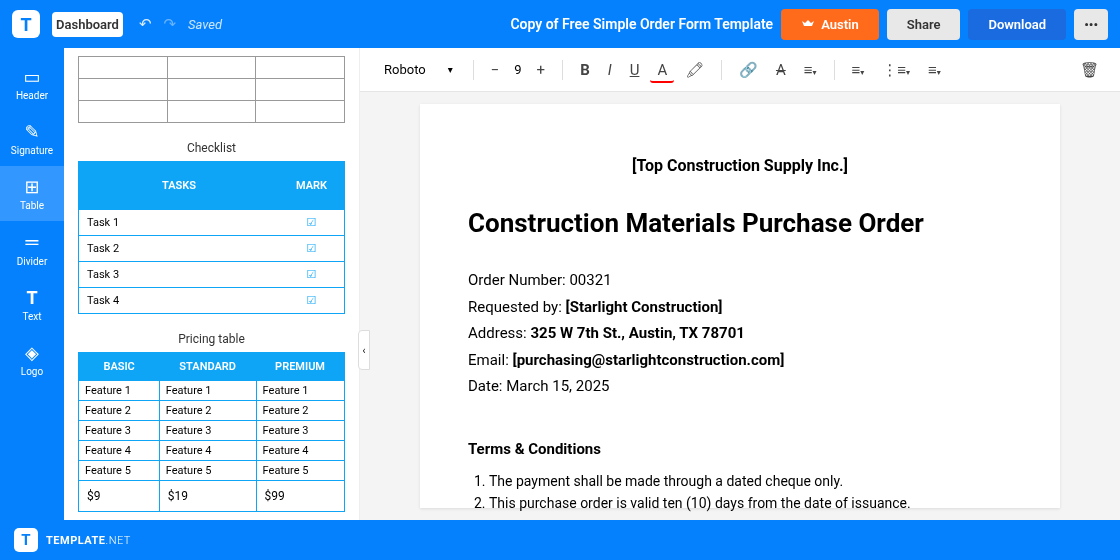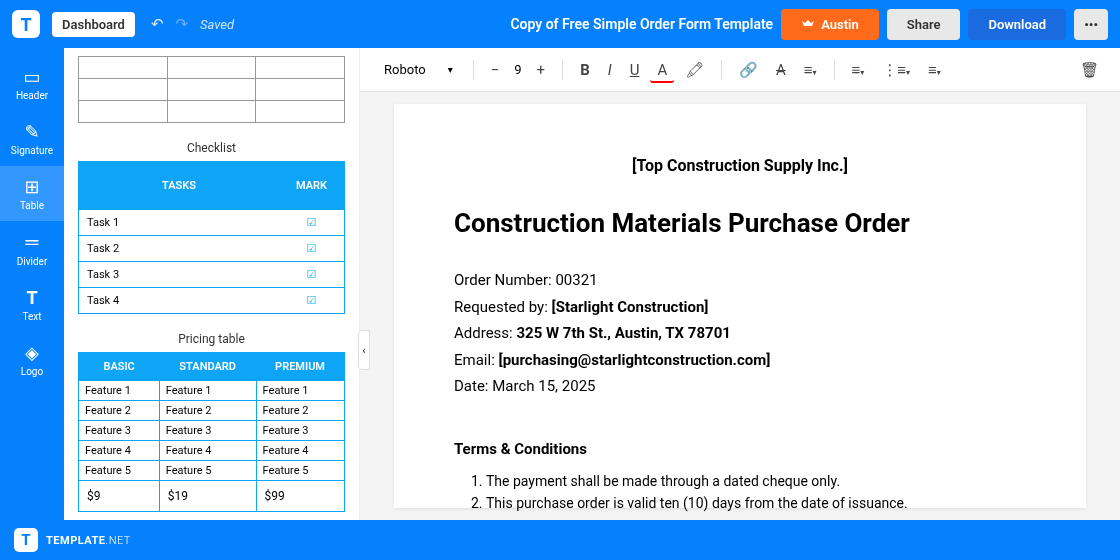--- a/index.html
+++ b/index.html
@@ -1,20 +1,20 @@
 <!DOCTYPE html>
 <html><head>
 <meta charset="utf-8">
 <style>
 *{margin:0;padding:0;box-sizing:border-box;font-family:-apple-system,BlinkMacSystemFont,'Segoe UI',Roboto,Arial,sans-serif}
 body{width:1120px;height:560px;overflow:hidden;background:#fff;position:relative}
 .topbar{height:48px;background:#0581fe;display:flex;align-items:center;padding:0 12px;color:#fff}
 .logo{width:28px;height:28px;background:#fff;border-radius:6px;display:flex;align-items:center;justify-content:center;margin-right:12px}
 .logo span{color:#0581fe;font-weight:700;font-size:18px}
-.brand{background:#fff;color:#333;padding:5px 10px;border-radius:4px;font-weight:600;font-size:13px;margin-right:10px}
+.brand{background:#fff;color:#333;padding:5px 4px;border-radius:4px;font-weight:600;font-size:13px;margin-right:10px}
 .tbtn{background:none;border:none;color:#fff;font-size:15px;padding:4px 6px;cursor:pointer;opacity:.85}
 .saved{font-style:italic;color:rgba(255,255,255,.8);font-size:13px;margin-left:6px}
 .doctitle{flex:1;text-align:right;font-weight:600;font-size:14px;color:#fff}
 .btn{padding:8px 20px;border-radius:4px;border:none;font-weight:600;font-size:13px;cursor:pointer;margin-left:8px}
 .btn-orange{background:#ff6b1a;color:#fff;display:flex;align-items:center;gap:6px}
 .btn-grey{background:#e8e8e8;color:#333}
 .btn-blue{background:#1a6be0;color:#fff}
 .btn-more{background:#e8e8e8;color:#333;padding:8px 10px}
 .main{display:flex;height:472px}
 .sidebar{width:64px;background:#0581fe;display:flex;flex-direction:column;align-items:center;padding-top:8px}
@@ -35,27 +35,27 @@
 .pr td{border:1px solid #0fa5f7;padding:3px 6px;}
 .pr .pf{padding:8px;font-size:12px}
 .editor{flex:1;background:#f4f4f4;display:flex;flex-direction:column}
 .toolbar{height:44px;background:#fff;border-bottom:1px solid #e5e5e5;display:flex;align-items:center;padding:0 14px;gap:4px}
 .font-sel{display:flex;align-items:center;gap:22px;padding:4px 10px;cursor:pointer;font-size:13px}
 .sep{width:1px;height:20px;background:#ddd;margin:0 6px}
 .tb{background:none;border:none;padding:5px 7px;cursor:pointer;font-size:15px;color:#444;border-radius:3px}
 .fsz{font-size:13px;padding:0 4px}
 .del{margin-left:auto}
 .canvas{flex:1;display:flex;justify-content:center;padding:12px 20px;overflow-y:auto}
-.page{width:692px;background:#fff;box-shadow:0 1px 3px rgba(0,0,0,.1);padding:50px 60px}
+.page{width:640px;background:#fff;box-shadow:0 1px 3px rgba(0,0,0,.1);padding:50px 48px}
 .company{text-align:center;font-weight:700;font-size:16px;margin-bottom:30px;line-height:1.5}
 .h1{font-weight:700;font-size:26px;margin-bottom:30px}
 .fld{font-size:15px;line-height:1.7;margin-bottom:1px}
 .b{font-weight:700}
 .tc{font-weight:700;font-size:15px;margin-top:40px;margin-bottom:12px}
-.tl{font-size:14px;margin-left:32px;line-height:1.6}
+.tl{font-size:14px;margin-left:21px;line-height:1.6}
 .footer{height:40px;background:#0581fe;display:flex;align-items:center;padding:0 14px}
 .flogo{width:24px;height:24px;background:#fff;border-radius:5px;display:flex;align-items:center;justify-content:center;margin-right:8px}
 .flogo span{color:#0581fe;font-weight:700;font-size:15px}
 .fbrand{color:#fff;font-weight:700;font-size:11px;letter-spacing:.5px}
 .fbrand .net{font-weight:300}
 svg{display:block}
 </style>
 </head>
 <body>
 

